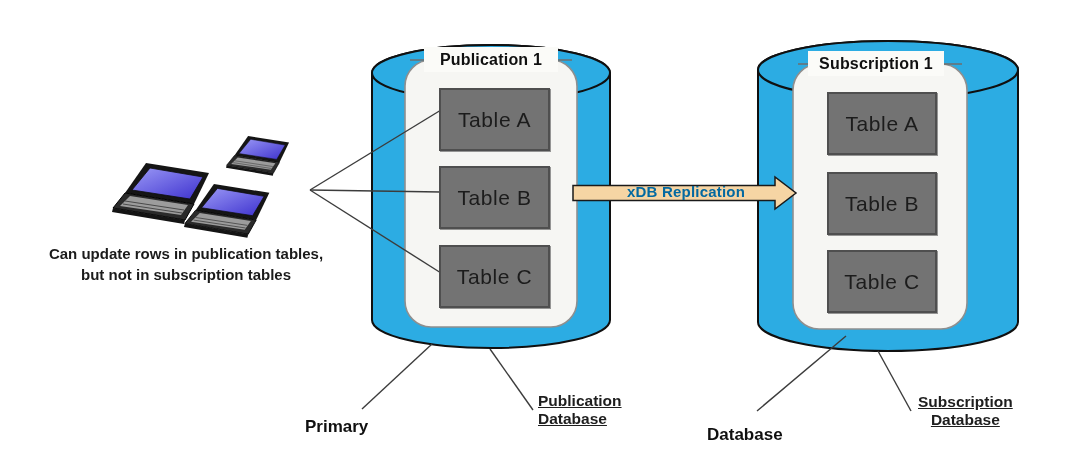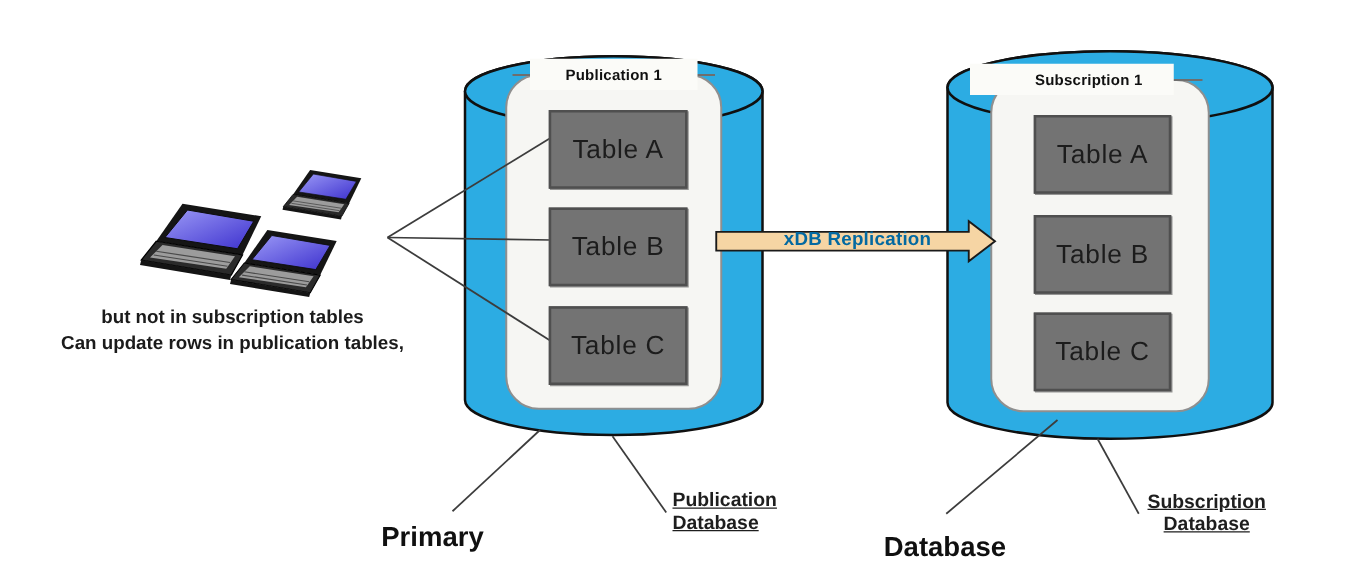--- a/index.html
+++ b/index.html
@@ -8,36 +8,36 @@
     font-family:"Liberation Sans", sans-serif; overflow:hidden;
   }
   svg.layer { position:absolute; left:0; top:0; }
   .abs { position:absolute; }
   .caption {
     left:18px; top:243px; width:336px; text-align:center;
     font-weight:bold; font-size:15px; line-height:21px; color:#1b1b1b;
   }
   .cyl-title {
     display:flex; align-items:center; justify-content:center;
-    background:#FBFBF8; font-weight:bold; font-size:12px; color:#101010;
+    background:#FBFBF8; font-weight:bold; font-size:16px; color:#101010;
     letter-spacing:0.2px; white-space:nowrap;
   }
   #pub-title { left:424px; top:47px; width:134px; height:25px; }
-  #sub-title { left:776px; top:51px; width:136px; height:25px;padding-left:27px; }
+  #sub-title { left:808px; top:51px; width:136px; height:25px; }
   .table-box {
     width:107px; height:59px; background:#737373;
     border:2px solid #4F4F4F; box-shadow:1px 1px 0 rgba(70,70,70,0.55);
     display:flex; align-items:center; justify-content:center;
     font-size:21px; letter-spacing:0.6px; color:#1c1c1c;
   }
   .arrow-label {
     left:600px; top:183px; width:172px; text-align:center;
     font-weight:bold; font-size:15px; color:#0369a1; letter-spacing:0.2px;
   }
-  .role-label { font-weight:bold; font-size:22px; color:#101010; }
+  .role-label { font-weight:bold; font-size:17px; color:#101010; }
   #role-primary { left:305px; top:417px; }
   #role-standby { left:707px; top:425px; }
   .db-label { font-weight:bold; font-size:15.5px; line-height:17.5px; color:#1e1e1e;text-decoration:underline; }
   #pub-db-label { left:538px; top:392px; }
   #sub-db-label { left:918px; top:393px;text-align:center; }
 </style>
 </head>
 <body>
 
 <div class="stage">
@@ -87,22 +87,22 @@
       <line x1="846" y1="336" x2="757" y2="411"></line>
       <line x1="878" y1="351" x2="911" y2="411"></line>
     </g>
 
     <use href="#laptop" transform="translate(112,163)"></use>
     <use href="#laptop" transform="translate(226,136) scale(0.65)"></use>
     <use href="#laptop" transform="translate(184,184) scale(0.88)"></use>
   </svg>
 
   <div class="abs caption">
+    <div>Can update rows in publication tables,</div>
     <div>but not in subscription tables</div>
-    <div>Can update rows in publication tables,</div>
   </div>
 
   <div id="pub-title" class="abs cyl-title">Publication 1</div>
   <div id="sub-title" class="abs cyl-title">Subscription 1</div>
 
   <div class="abs table-box" style="left:439px; top:88px;">Table A</div>
   <div class="abs table-box" style="left:439px; top:166px;">Table B</div>
   <div class="abs table-box" style="left:439px; top:245px;">Table C</div>
 
   <div class="abs table-box" style="left:827px; top:92px; width:106px;">Table A</div>

